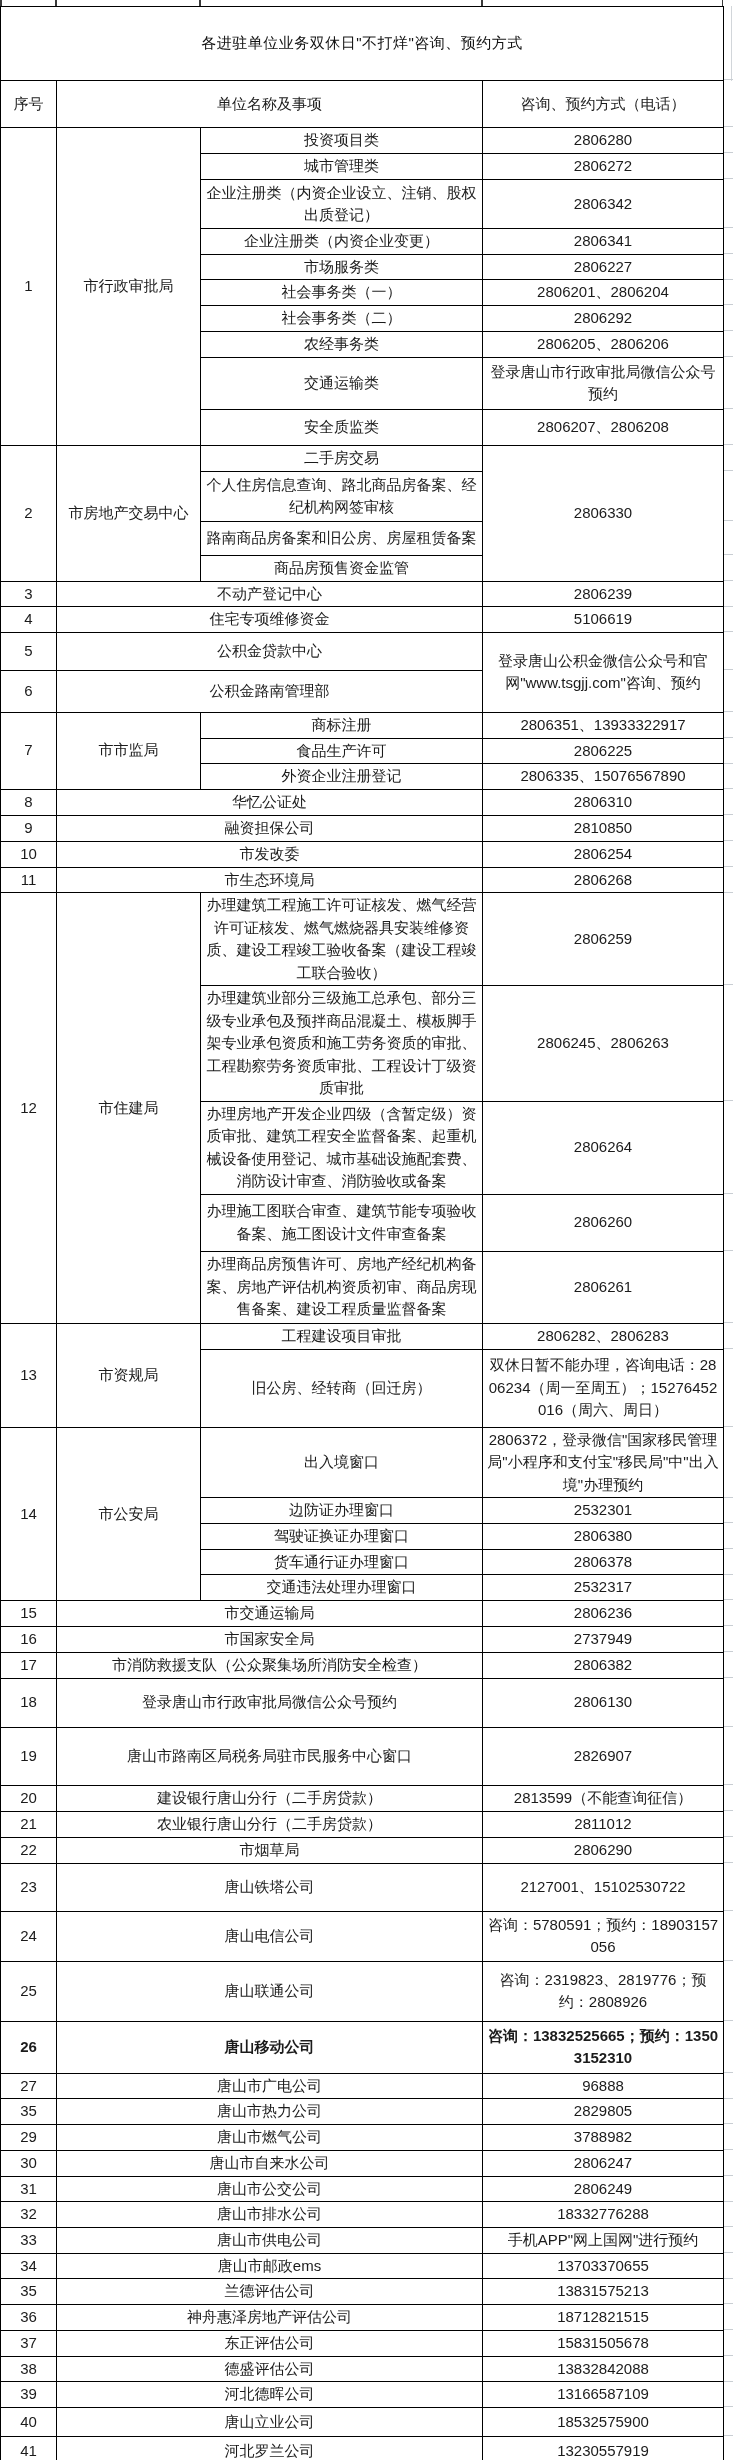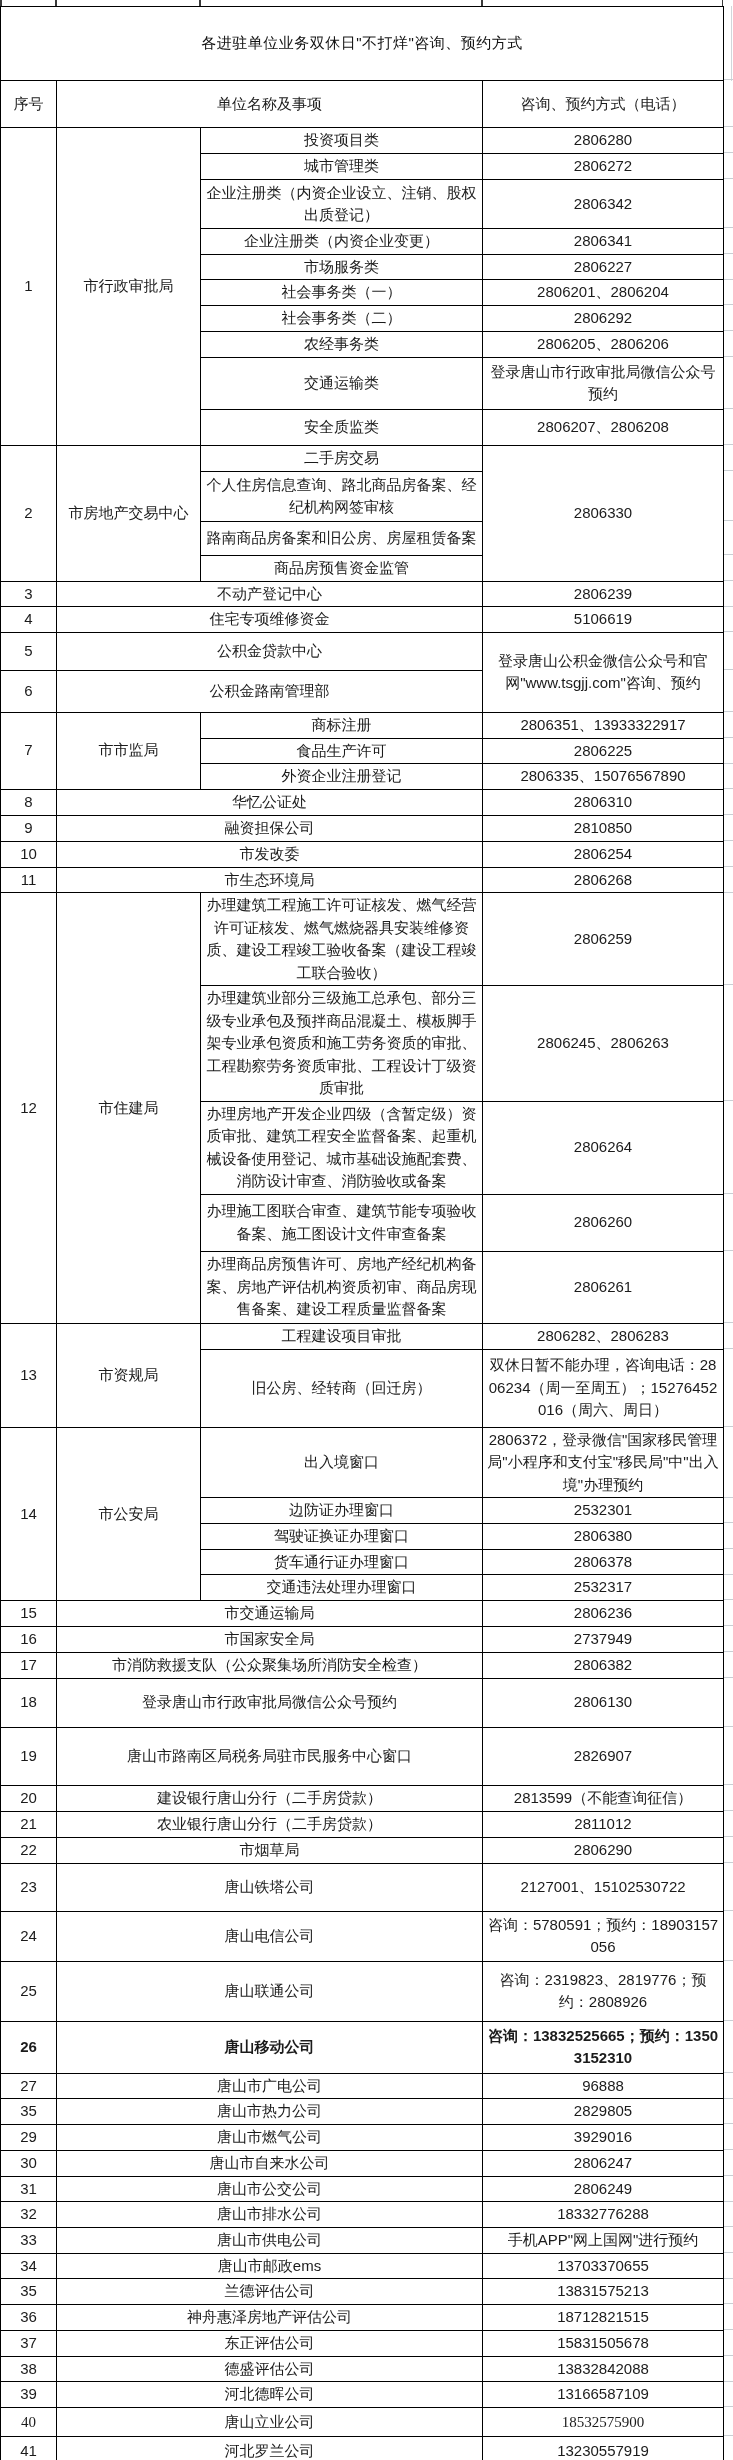--- a/index.html
+++ b/index.html
@@ -302,21 +302,21 @@
           <td>96888</td>
         </tr>
         <tr style="height: 26px;">
           <td>35</td>
           <td colspan="2">唐山市热力公司</td>
           <td>2829805</td>
         </tr>
         <tr style="height: 25px;">
           <td>29</td>
           <td colspan="2">唐山市燃气公司</td>
-          <td>3929016</td>
+          <td>3788982</td>
         </tr>
         <tr style="height: 26px;">
           <td>30</td>
           <td colspan="2">唐山市自来水公司</td>
           <td>2806247</td>
         </tr>
         <tr style="height: 25px;">
           <td>31</td>
           <td colspan="2">唐山市公交公司</td>
           <td>2806249</td>
@@ -354,21 +354,21 @@
         <tr style="height: 25px;">
           <td>38</td>
           <td colspan="2">德盛评估公司</td>
           <td>13832842088</td>
         </tr>
         <tr style="height: 26px;">
           <td>39</td>
           <td colspan="2">河北德晖公司</td>
           <td>13166587109</td>
         </tr>
-        <tr style="height: 29px; font-family: Liberation Serif, serif;">
+        <tr style="height: 29px;">
           <td>40</td>
           <td colspan="2">唐山立业公司</td>
           <td>18532575900</td>
         </tr>
         <tr style="height: 29px;">
           <td>41</td>
           <td colspan="2">河北罗兰公司</td>
           <td>13230557919</td>
         </tr>
       </tbody>

